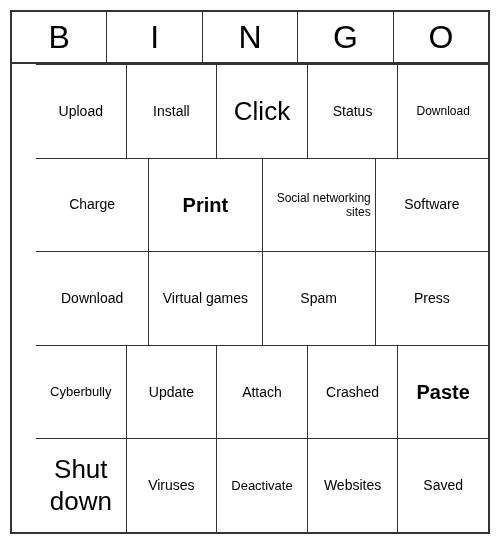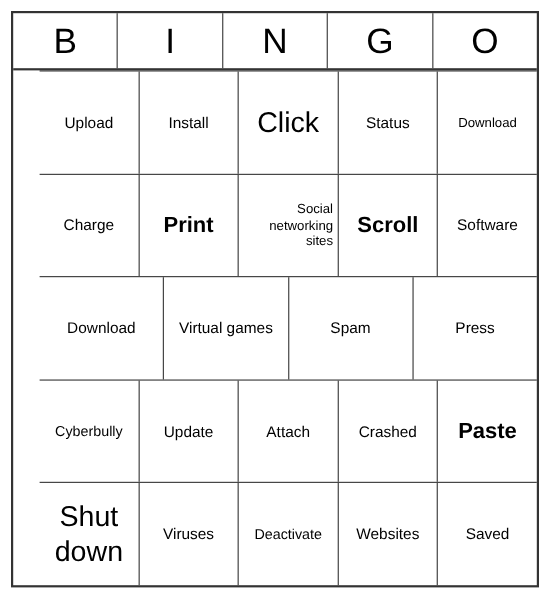--- a/index.html
+++ b/index.html
@@ -112,21 +112,20 @@
         <div class="bingo-cell">Upload</div>
         <div class="bingo-cell">Install</div>
         <div class="bingo-cell large">Click</div>
         <div class="bingo-cell">Status</div>
         <div class="bingo-cell small">Download</div>
       </div>
       <div class="bingo-row">
         <div class="bingo-cell">Charge</div>
         <div class="bingo-cell medium">Print</div>
         <div class="bingo-cell small">Social networking sites</div>
-        <div class="bingo-cell medium">Scroll</div>
         <div class="bingo-cell">Software</div>
       </div>
       <div class="bingo-row">
         <div class="bingo-cell">Download</div>
         <div class="bingo-cell">Virtual games</div>
         <div class="bingo-cell">Spam</div>
         <div class="bingo-cell">Press</div>
       </div>
       <div class="bingo-row">
         <div class="bingo-cell xsmall">Cyberbully</div>

